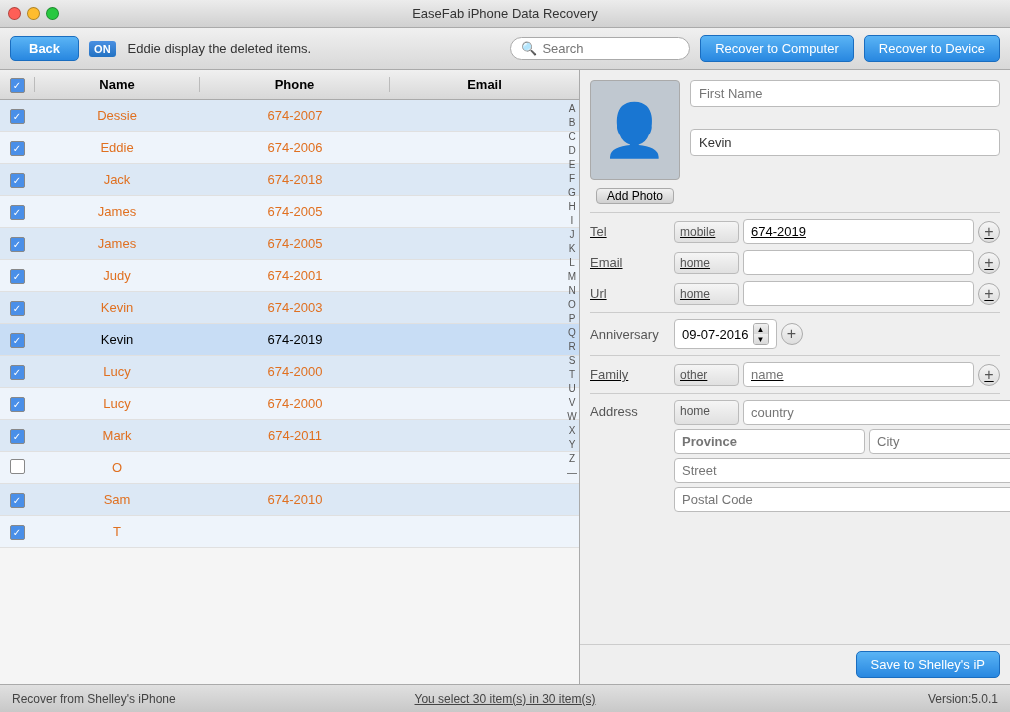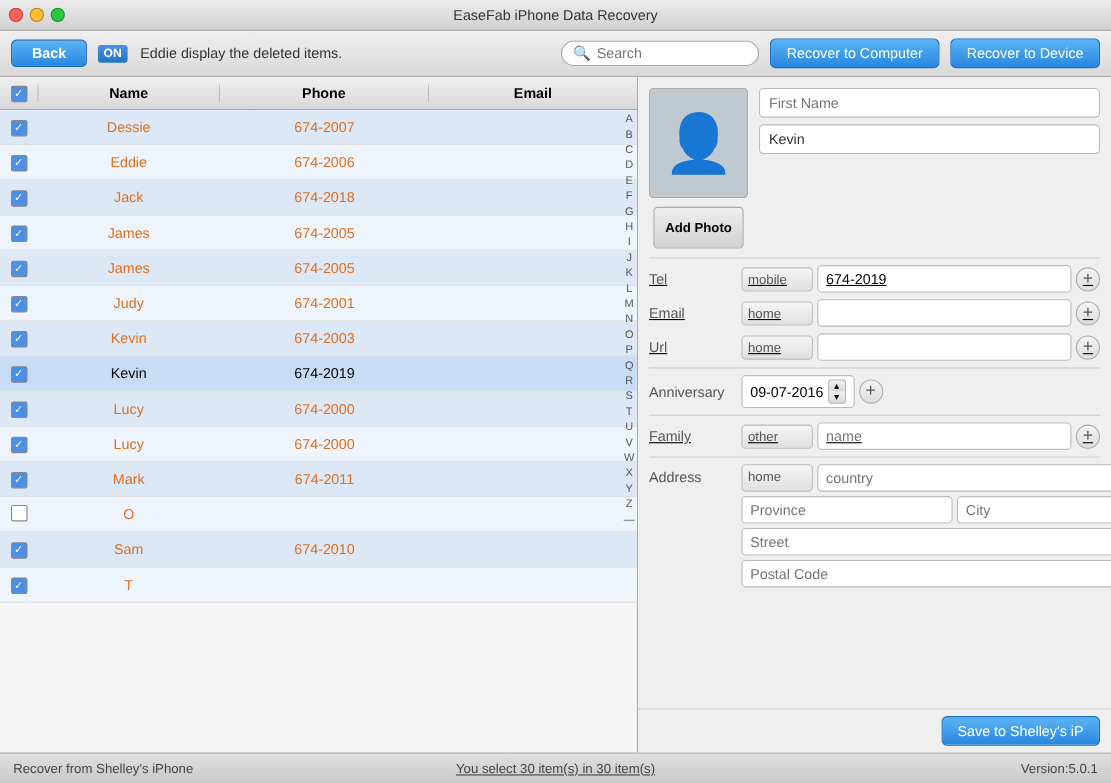--- a/index.html
+++ b/index.html
@@ -220,44 +220,43 @@
       border-radius: 4px;
       display: flex;
       align-items: center;
       justify-content: center;
       flex-shrink: 0;
     }
     .name-fields {
       flex: 1;
       display: flex;
       flex-direction: column;
-      gap: 6px;
+      gap: 22px;
     }
     .name-input {
       width: 100%;
       padding: 5px 8px;
       border: 1px solid #bbb;
       border-radius: 4px;
       background: white;
       font-size: 13px;
       color: #333;
     }
     .name-input.filled { color: #333; font-weight: normal; }
     .name-input-placeholder { color: #aaa; }
 
     .add-photo-btn {
       background: linear-gradient(to bottom, #f0f0f0, #d0d0d0);
       border: 1px solid #aaa;
       border-radius: 4px;
-      padding: 11px 10px;
+      padding: 0 10px;
       font-size: 12px;
       cursor: pointer;
       margin-top: 4px;
       align-self: center;
-      font-weight: bold;
     }
 
     
     .divider { border-top: 1px solid #ccc; margin: 6px 0; }
 
     
     .field-row {
       display: flex;
       align-items: center;
       margin-bottom: 6px;
@@ -641,21 +640,21 @@
       <div class="address-row">
         <span class="address-label">Address</span>
         <div class="address-fields">
 
           <div class="address-row-inner">
             <span class="addr-type">home</span>
             <input class="addr-input" type="text" placeholder="country" style="">
           </div>
 
           <div class="address-row-inner">
-            <input class="addr-input" type="text" style="flex: 1 1 0%;" placeholder="Province">
+            <input class="addr-input" type="text" style="flex: 1 1 0%; font-weight: bold;" placeholder="Province">
             <input class="addr-input" type="text" style="flex: 1 1 0%;" placeholder="City">
           </div>
 
           <div class="address-row-inner">
             <input class="addr-input" type="text" style="flex: 1 1 0%;" placeholder="Street">
           </div>
 
           <div class="address-row-inner">
             <input class="addr-input" type="text" style="flex: 1 1 0%;" placeholder="Postal Code">
           </div>

